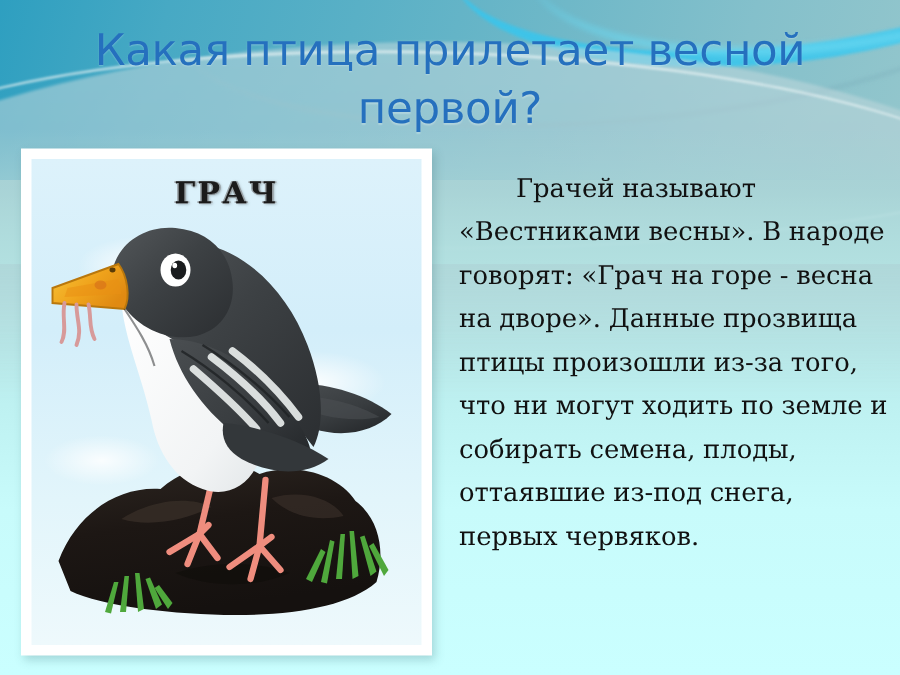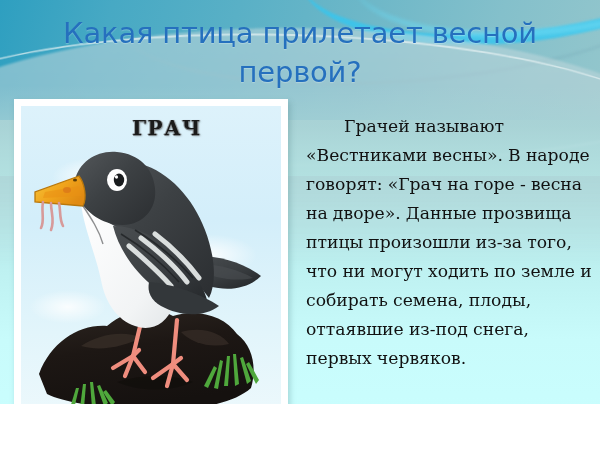--- a/index.html
+++ b/index.html
@@ -9,21 +9,21 @@
   body {
     width: 600px;
     height: 450px;
     overflow: hidden;
     font-family: "Liberation Sans", sans-serif;
   }
 
   #slide {
     position: relative;
     width: 600px;
-    height: 404px;
+    height: 450px;
     overflow: hidden;
     background: linear-gradient(to bottom,
         #5aa7c0 0px,
         #6fb4c6 40px,
         #7fbcc8 80px,
         #8fc6ca 110px,
         #a2d4d4 150px,
         #b0e0e0 200px,
         #bef1f1 270px,
         #c8fbfb 340px,
@@ -151,21 +151,20 @@
     font-family: "DejaVu Serif", serif;
     font-weight: bold;
     font-size: 20px;
     letter-spacing: 1.5px;
     color: #1b1b1b;
     text-shadow:
        1px 0 0 #9aa2a6,
       -1px 0 0 #9aa2a6,
        0 1px 0 #7f878b,
        1px 1px 2px rgba(80,90,95,.6);
-    margin-left: 16px;
   }
   #bird-art { position: absolute; left: 0; top: 0; width: 100%; height: 100%; }
 
   
   #body-text {
     position: absolute;
     left: 306px; top: 112px;
     width: 286px;
     color: #111111;
     font-family: "DejaVu Serif", serif;

